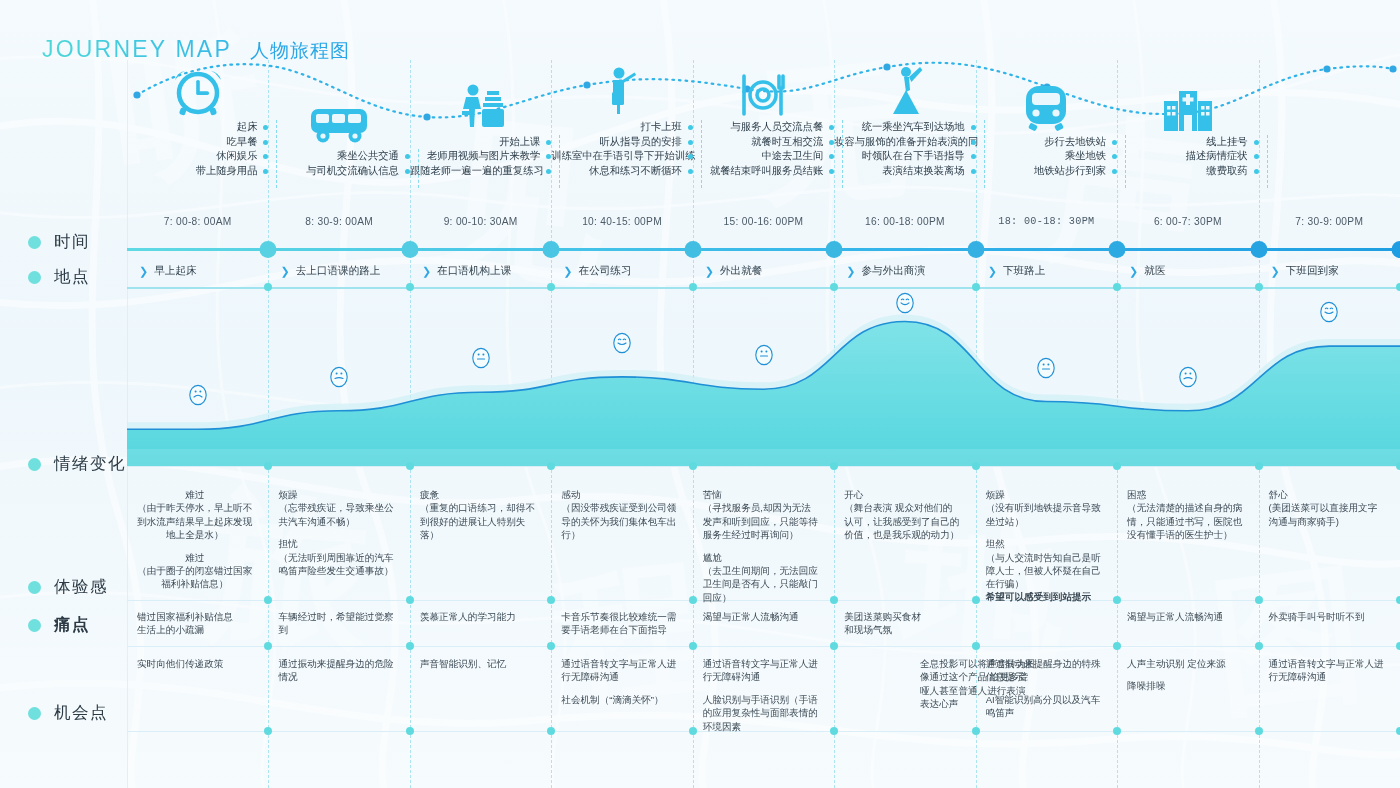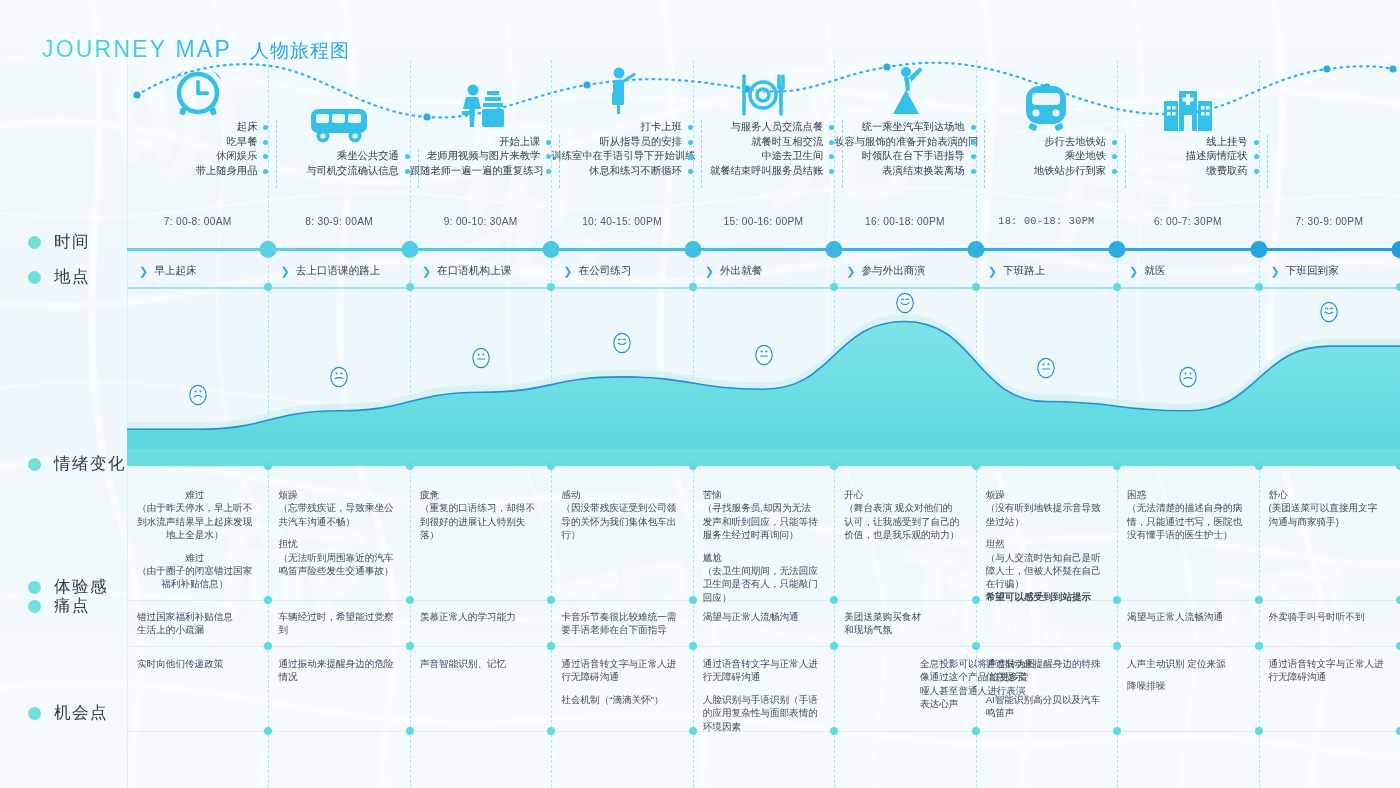--- a/index.html
+++ b/index.html
@@ -738,21 +738,21 @@
                  <span class="ltxt">地点</span>
       </div>
       <div class="lbl" style="top: 453px;">
         <span class="bullet"></span>
                  <span class="ltxt">情绪变化</span>
       </div>
       <div class="lbl" style="top: 576px;">
         <span class="bullet"></span>
                  <span class="ltxt">体验感</span>
       </div>
-      <div class="lbl" style="top: 595px;">
+      <div class="lbl" style="top: 614px; font-weight: bold;">
         <span class="bullet"></span>
                  <span class="ltxt">痛点</span>
       </div>
       <div class="lbl" style="top: 702px;">
         <span class="bullet"></span>
                  <span class="ltxt">机会点</span>
       </div>
     </div>
 
 </div>

